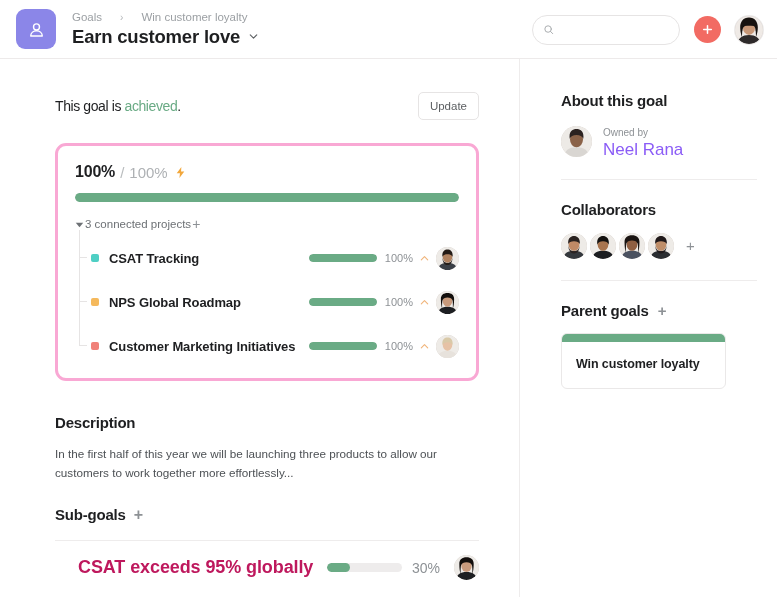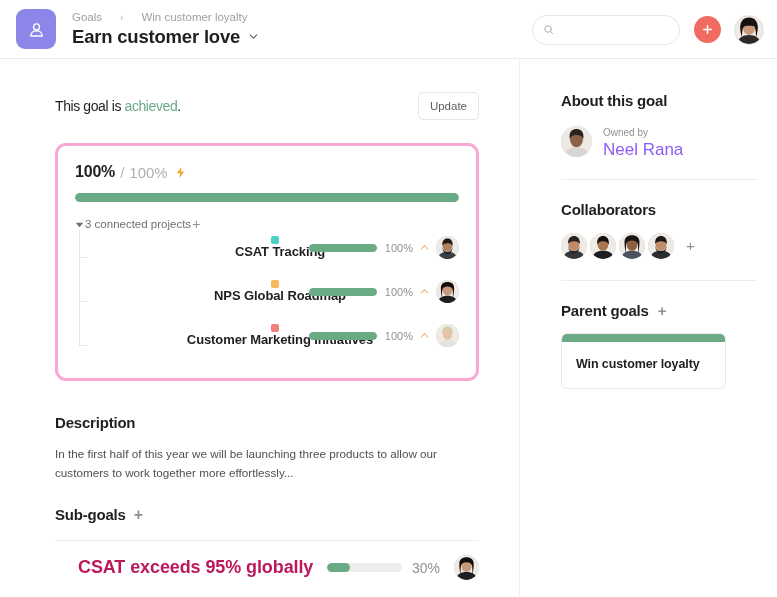--- a/index.html
+++ b/index.html
@@ -104,21 +104,21 @@
   }
   .caret-down { display:block; }
   .plus-inline { color: #8d9195; font-size: 14px; line-height: 10px; cursor: pointer; }
 
   .proj-list { margin-top: 6px; position: relative; padding-left: 16px; }
   .proj-list:before {
     content:""; position: absolute; left: 4px; top: -6px; bottom: 22px;
     border-left: 1px solid #e6e4e4;
   }
   .proj-row {
-    display: flex; align-items: center; height: 44px; position: relative; flex-direction: column;
+    display: flex; align-items: center; height: 44px; position: relative;
   }
   .proj-row:before {
     content:""; position: absolute; left: -12px; top: 21px; width: 8px;
     border-top: 1px solid #e6e4e4;
   }
   .dot { width: 8px; height: 8px; border-radius: 2px; flex: 0 0 auto; }
   .proj-name {
     margin-left: 10px; font-size: 13px; font-weight: 700; letter-spacing: -0.1px;
     color: #1e1f21; white-space: nowrap;
   }

